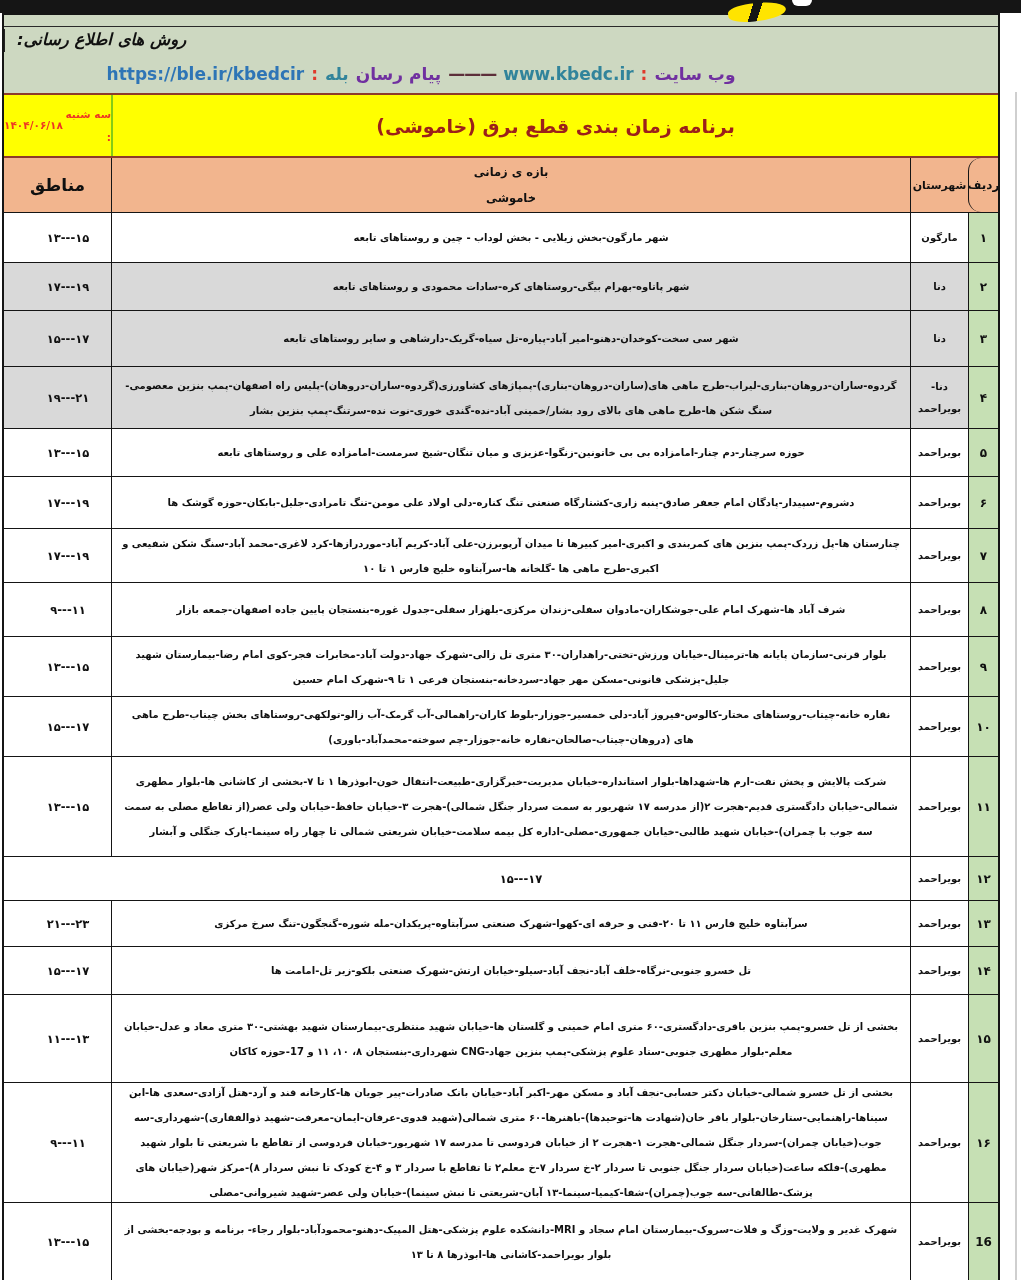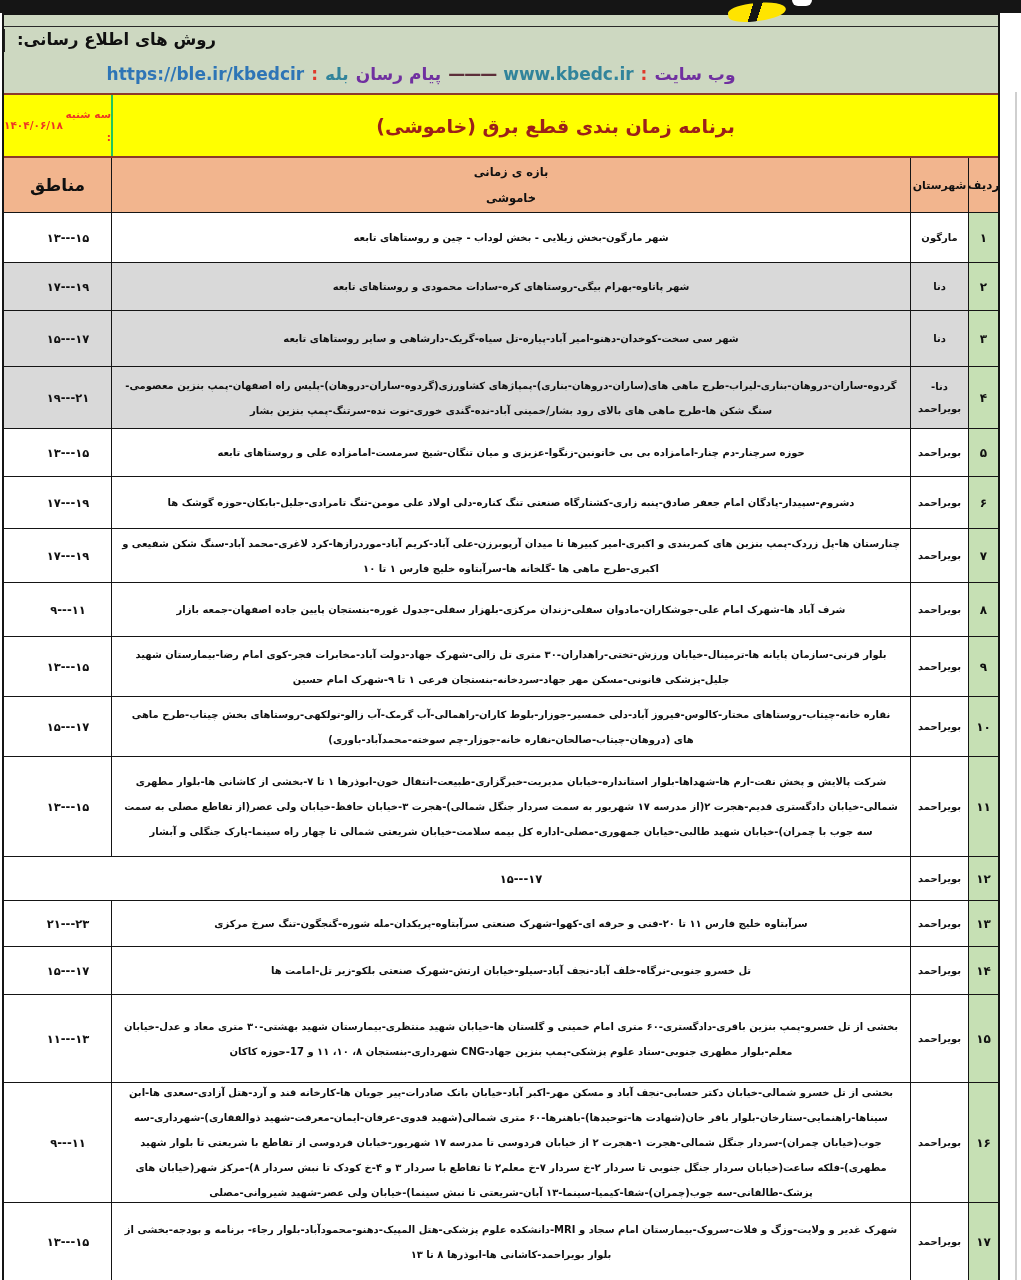--- a/index.html
+++ b/index.html
@@ -17,34 +17,34 @@
 
   
   .sheet{position:absolute;left:2px;top:13px;width:998px;border:2px solid #151515;
          box-sizing:border-box;background:#fff;}
 
   
   .green-band{background:var(--band-green,#cdd8c1);}
   .strip1{height:11px;border-bottom:1.6px solid #2a2a2a;}
   .info-row{height:27px;display:flex;justify-content:flex-end;align-items:center;}
   .info-label{border-left:1.8px solid #222;padding:1px 34px 3px 12px;font-size:16.5px;
-              font-weight:700;color:#101010;}
+              font-weight:700;color:#101010;font-style:italic;}
   .web-row{height:39px;display:flex;align-items:center;justify-content:center;gap:7px;
            padding-right:160px;font-size:17px;font-weight:700;}
   .purple{color:var(--label-purple,#7030a0);}
   .teal{color:var(--url-teal,#31849b);}
   .blue{color:var(--url-blue,#2e75b6);}
   .colon{color:var(--colon-red,#e0392a);}
   .dashes{color:var(--dash-dark,#5d2f3a);letter-spacing:-1px;}
 
   
   .title-row{display:grid;grid-template-columns:1fr 107px;height:65px;box-sizing:border-box;
              background:var(--title-yellow,#ffff00);border-top:2.5px solid var(--rule-brown,#8d3a2b);
              border-bottom:2.5px solid var(--rule-brown,#8d3a2b);}
-  .title-cell{display:flex;align-items:center;justify-content:center;border-left:2px solid #22c55e;
+  .title-cell{display:flex;align-items:center;justify-content:center;border-left:2px solid #84cc16;
               color:var(--title-red,#9c201a);font-size:19px;font-weight:700;}
   .date-cell{display:flex;flex-direction:row;align-items:center;justify-content:center;
              color:var(--date-red,#ee3524);font-size:10.5px;font-weight:700;line-height:23px;}
 
   
   .thead{display:grid;grid-template-columns:30px 58px 1fr 107px;height:55px;box-sizing:border-box;
          background:var(--header-salmon,#f2b58e);border-bottom:1.8px solid #151515;}
   .cell{display:flex;align-items:center;justify-content:center;text-align:center;
         border-left:1.8px solid #151515;box-sizing:border-box;overflow:hidden;color:#101010;}
   .thead .cell:last-child{border-left:none;}
@@ -52,21 +52,21 @@
   .h-regions{font-size:17px;font-weight:700;}
   .h-time{font-size:11.5px;font-weight:700;line-height:26px;}
 
   
   .trow{display:grid;grid-template-columns:30px 58px 1fr 107px;box-sizing:border-box;
         border-bottom:1.8px solid #151515;background:#fff;}
   .trow:last-child{border-bottom:none;}
   .trow.shaded{background:var(--shaded-gray,#d9d9d9);}
   .trow .cell:last-child{border-left:none;margin-left:21px;}
   .radif{background:var(--radif-green,#c6e0b4);font-size:12px;font-weight:700;}
-  .thead .radif{background:transparent;}
+  .thead .radif{background:transparent;border-radius:13px;}
   .county{font-size:10px;font-weight:700;padding:0 2px;line-height:22px;}
   .regions{font-size:10px;font-weight:700;line-height:25px;padding:12px 9px;}
   .time{font-size:11.5px;font-weight:700;letter-spacing:.5px;}
 </style>
 </head>
 <body>
 
 <div class="page">
   <div class="topbar"></div>
   <div class="swoosh"></div>
@@ -234,21 +234,21 @@
         </div>
         <div class="trow" dir="rtl" style="height: 120px;">
           <div class="cell radif">۱۶</div>
           <div class="cell county">بویراحمد</div>
           <div class="cell regions">بخشی از تل خسرو شمالی-خیابان دکتر حسابی-نجف آباد و مسکن مهر-اکبر آباد-خیابان بانک صادرات-پیر جویان ها-کارخانه قند و آرد-هتل آزادی-سعدی ها-ابن سیناها-راهنمایی-ستارخان-بلوار باقر خان(شهادت ها-توحیدها)-باهنرها-۶۰ متری شمالی(شهید قدوی-عرفان-ایمان-معرفت-شهید ذوالفقاری)-شهرداری-سه جوب(خیابان چمران)-سردار جنگل شمالی-هجرت ۱-هجرت ۲ از خیابان فردوسی تا مدرسه ۱۷ شهریور-خیابان فردوسی از تقاطع با شریعتی تا بلوار شهید مطهری)-فلکه ساعت(خیابان سردار جنگل جنوبی تا سردار ۲-خ سردار ۷-خ معلم۲ تا تقاطع با سردار ۳ و ۴-خ کودک تا نبش سردار ۸)-مرکز شهر(خیابان های پزشک-طالقانی-سه جوب(چمران)-شفا-کیمیا-سینما-۱۳ آبان-شریعتی تا نبش سینما)-خیابان ولی عصر-شهید شیروانی-مصلی</div>
           <div class="cell time">
             <span dir="ltr">۹---۱۱</span>
           </div>
         </div>
         <div class="trow" dir="rtl" style="height: 78px;">
-          <div class="cell radif">۱۷</div>
+          <div class="cell radif">16</div>
           <div class="cell county">بویراحمد</div>
           <div class="cell regions">شهرک غدیر و ولایت-وزگ و فلات-سروک-بیمارستان امام سجاد و MRI-دانشکده علوم پزشکی-هتل المپیک-دهنو-محمودآباد-بلوار رجاء- برنامه و بودجه-بخشی از بلوار بویراحمد-کاشانی ها-ابوذرها ۸ تا ۱۳</div>
           <div class="cell time">
             <span dir="ltr">۱۳---۱۵</span>
           </div>
         </div>
       </div>
   </div>
 </div>
 

